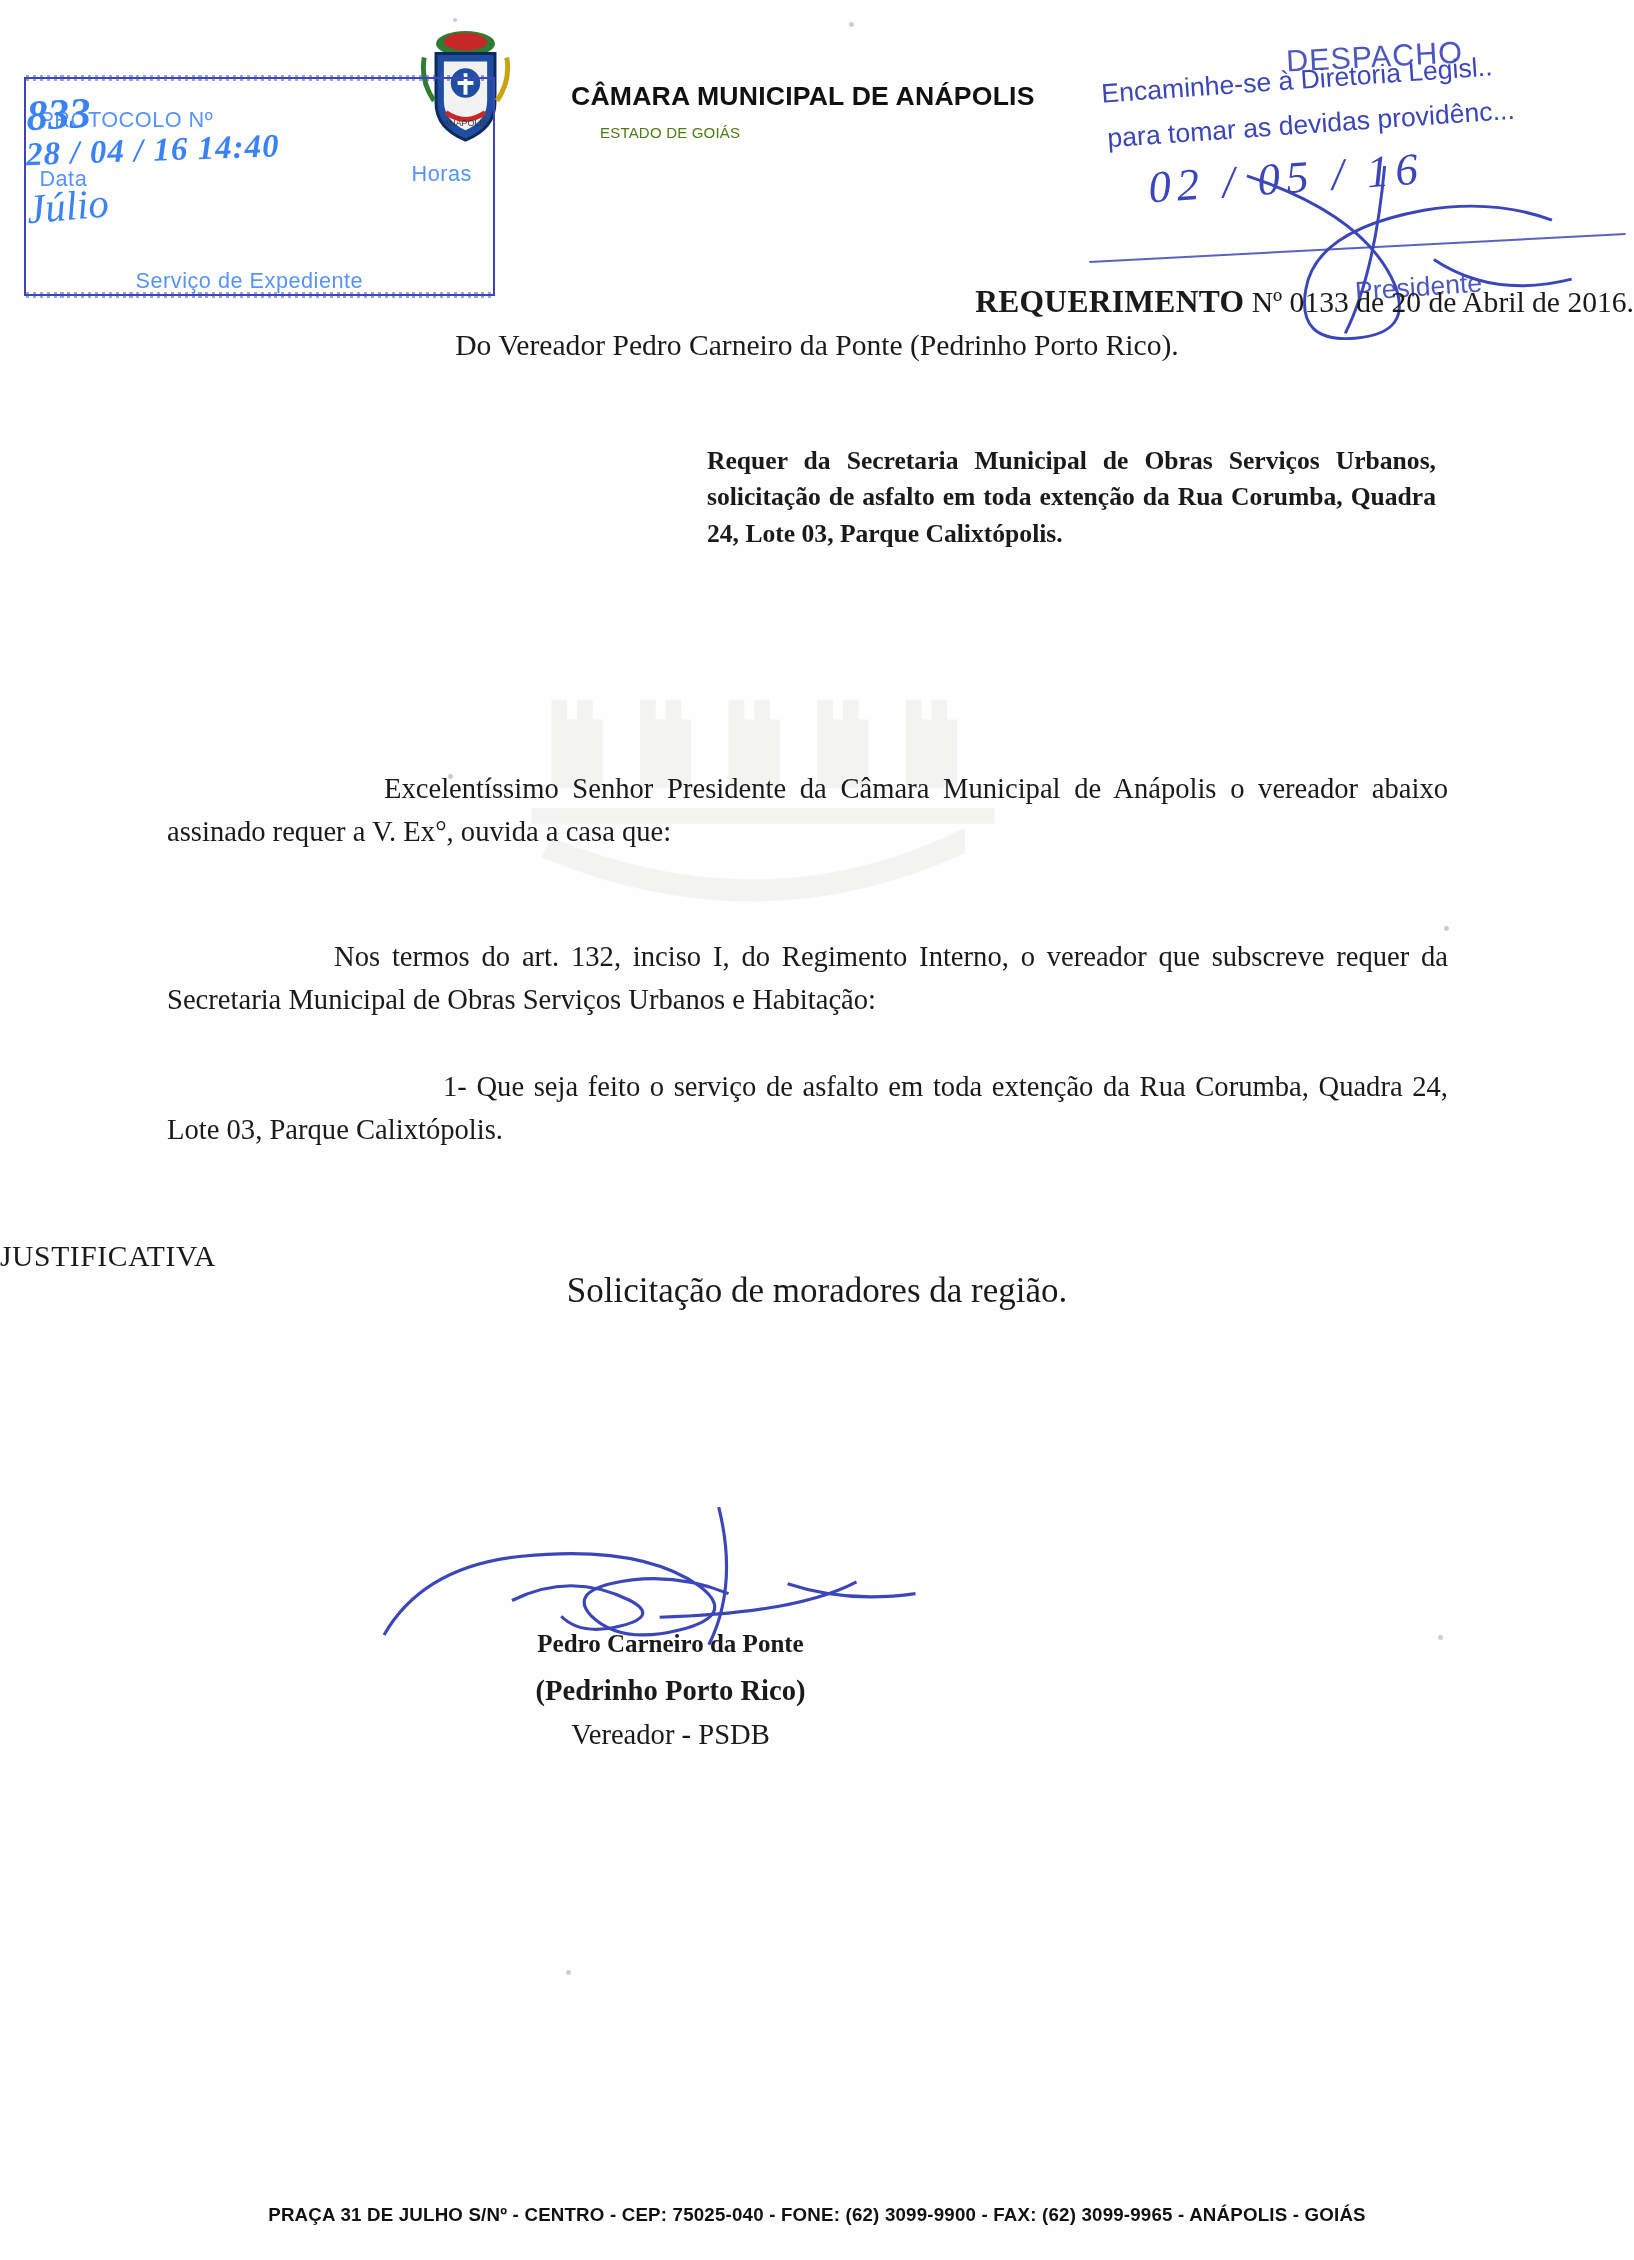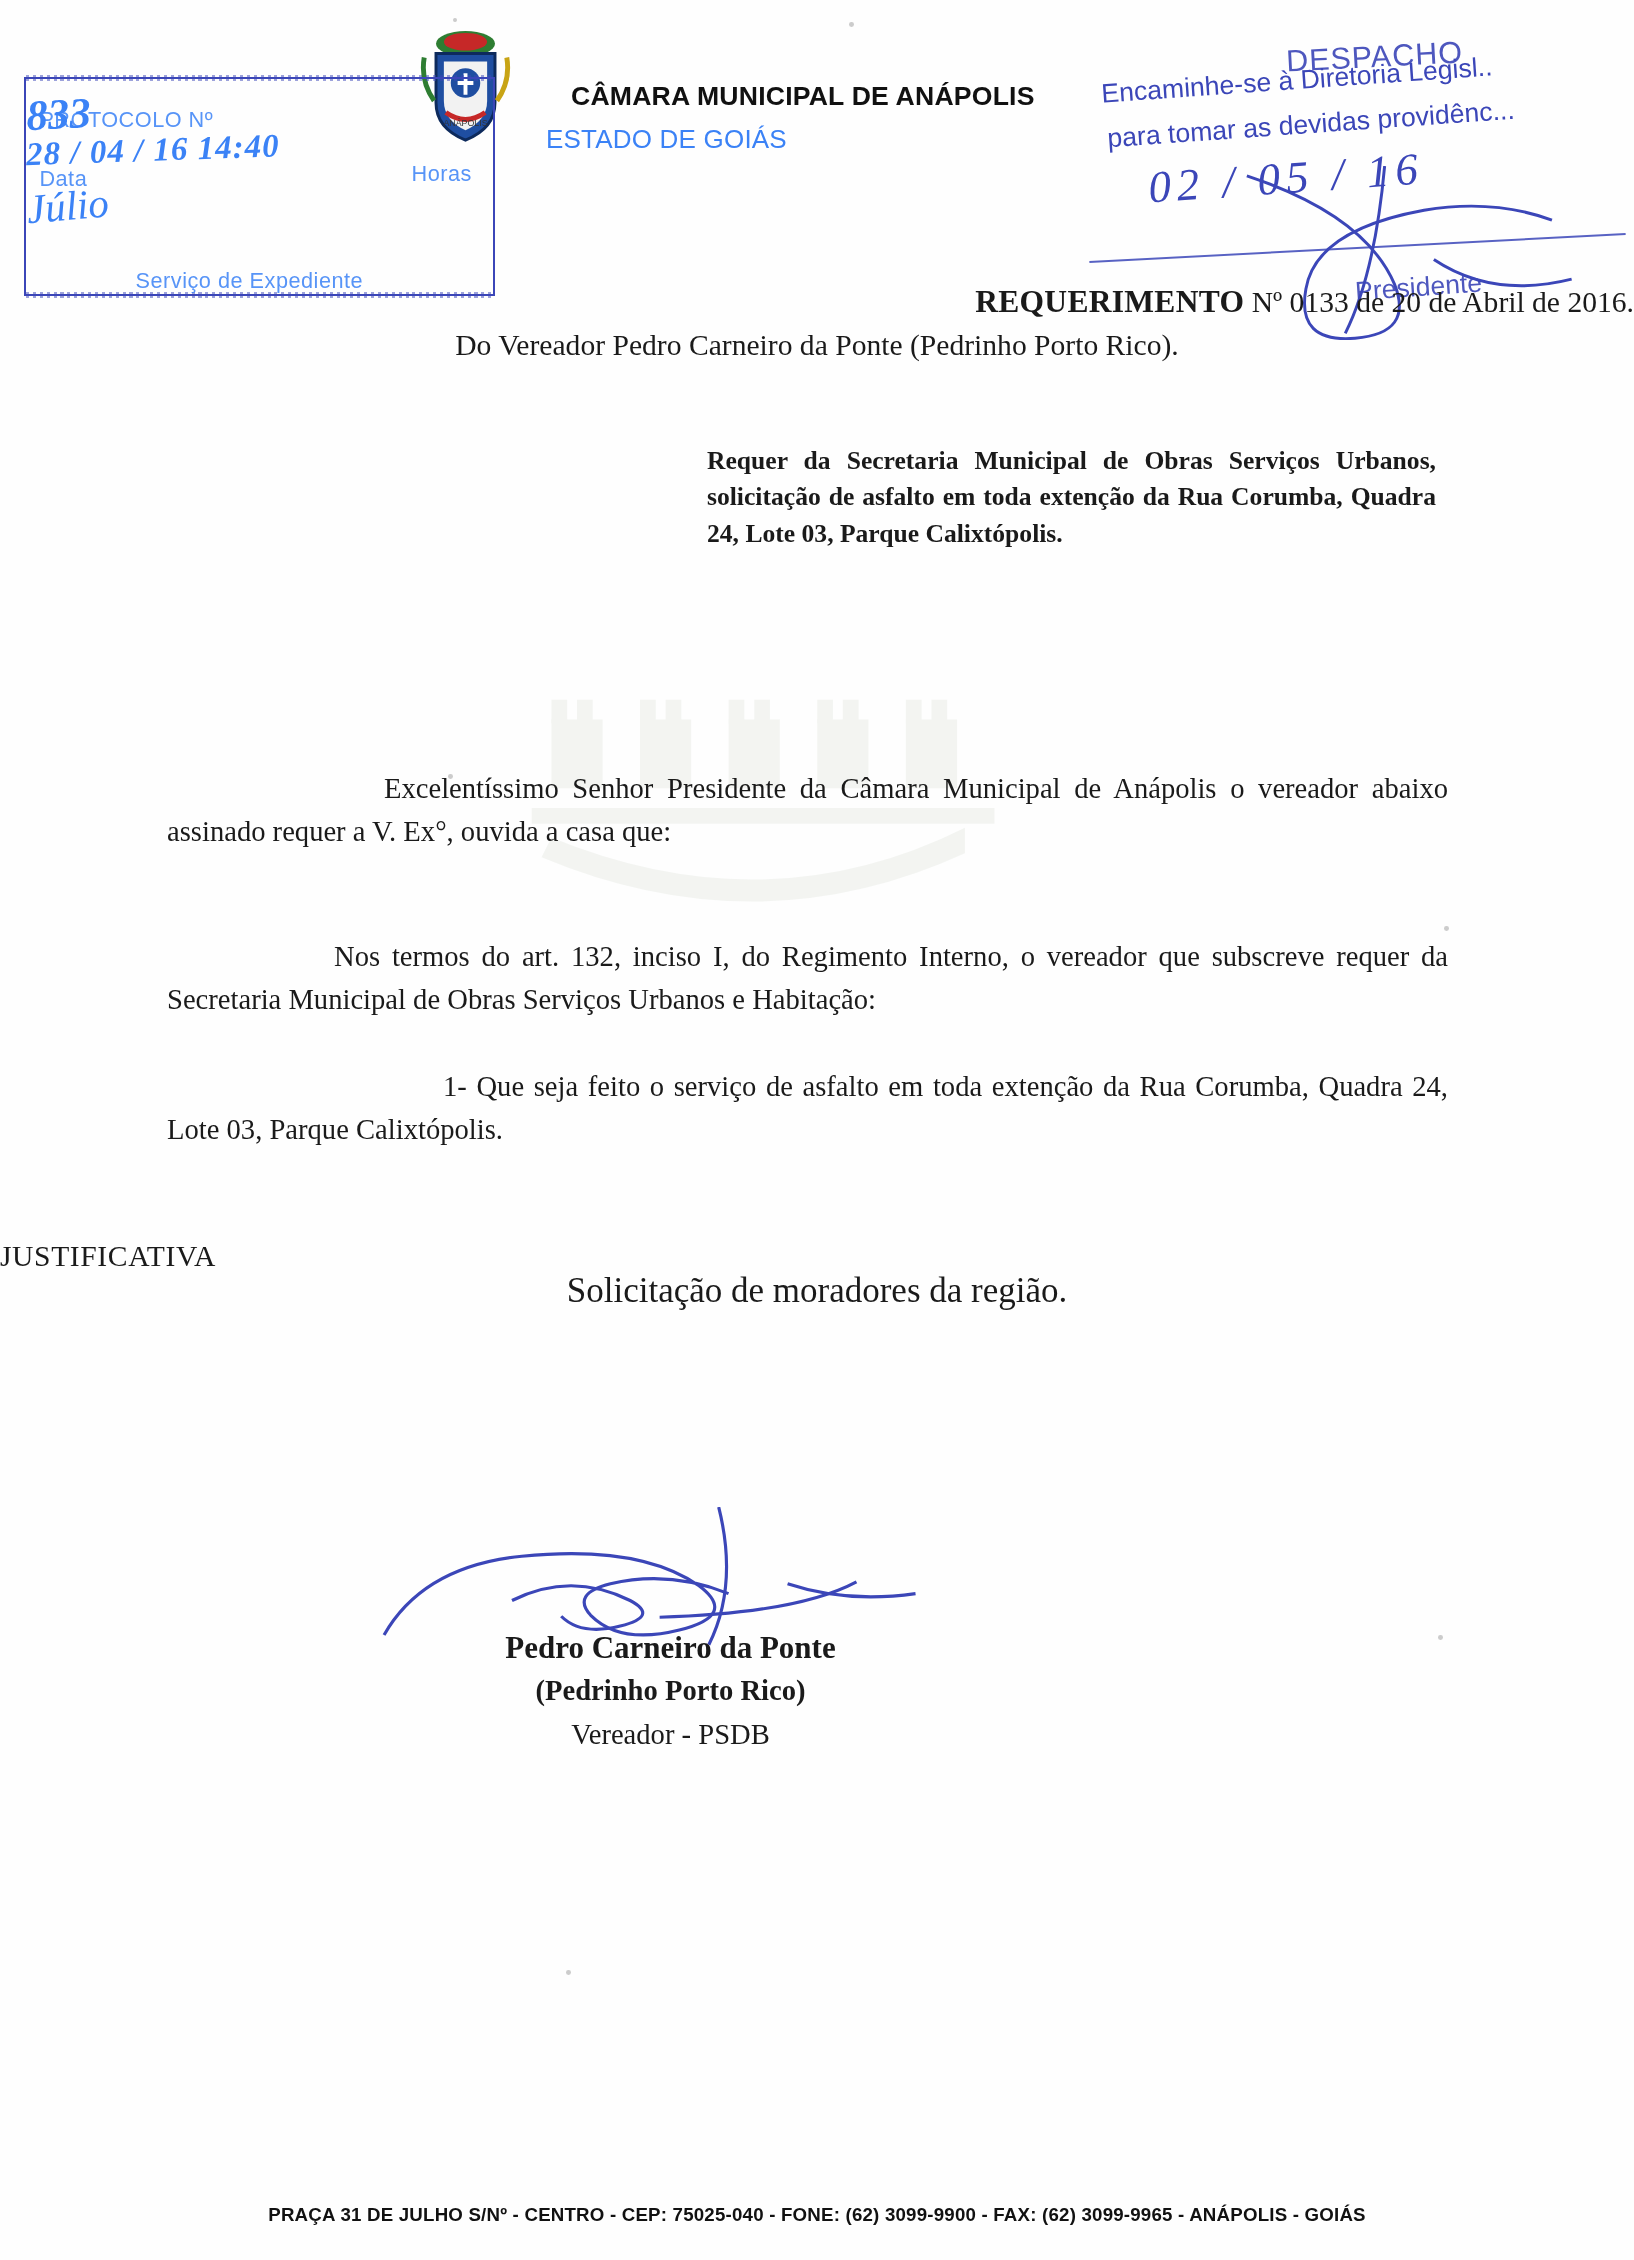--- a/index.html
+++ b/index.html
@@ -47,25 +47,25 @@
     top: 81px;
     font-family: "Liberation Sans", sans-serif;
     font-weight: bold;
     font-size: 26.6px;
     letter-spacing: 0.2px;
     color: #111;
     white-space: nowrap;
   }
   .org-sub {
     position: absolute;
-    left: 546px;
+    left: 600px;
     top: 124px;
     font-family: "Liberation Sans", sans-serif;
-    font-size: 26px;
-    color: #3b82f6;
+    font-size: 15px;
+    color: #4d7c0f;
     letter-spacing: 0.2px;
   }
 
   
   .protocol-stamp {
     position: absolute;
     left: 23.6px;
     top: 77px;
     width: 471px;
     height: 219px;
@@ -276,21 +276,21 @@
     top: 1507px;
     width: 670px;
     height: 187px;
   }
   .sig-name {
     position: absolute;
     left: 296px;
     top: 1630px;
     width: 749px;
     text-align: center;
-    font-size: 31px;
+    font-size: 25px;
     font-weight: bold;
   }
   .sig-nick {
     position: absolute;
     left: 296px;
     top: 1675px;
     width: 749px;
     text-align: center;
     font-size: 28.6px;
     font-weight: bold;

